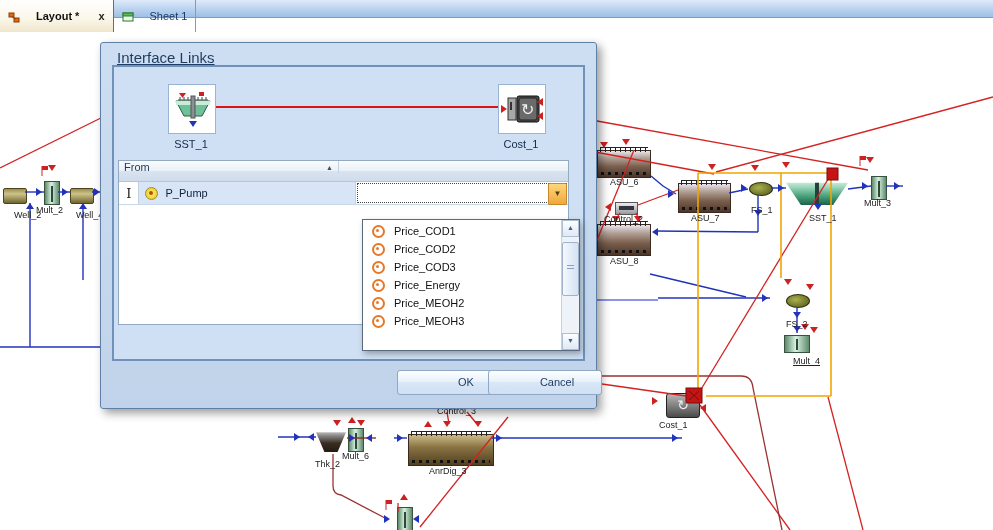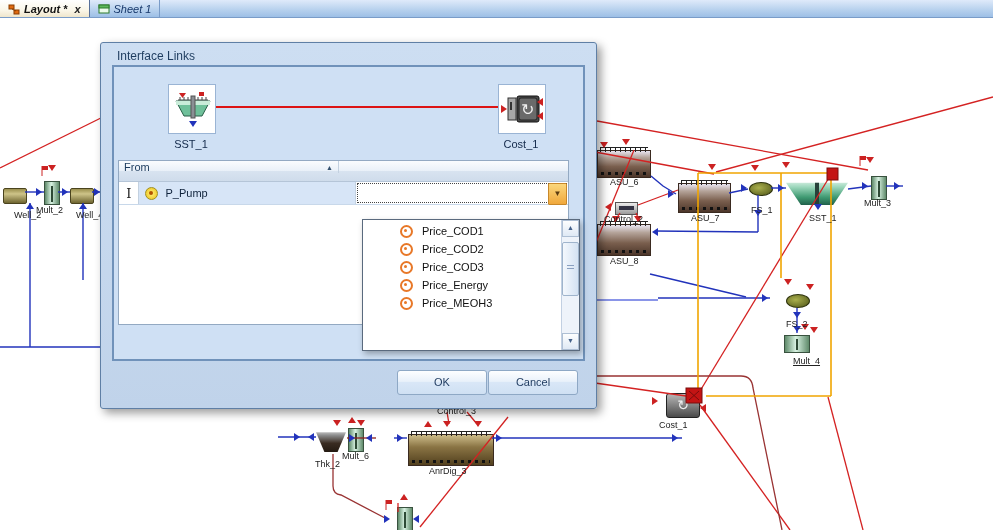--- a/index.html
+++ b/index.html
@@ -3,22 +3,22 @@
 <meta charset="utf-8">
 <style>
   html,body{margin:0;padding:0;}
   body{font-family:"Liberation Sans",sans-serif;}
   #screen{position:relative;width:993px;height:530px;background:#fff;overflow:hidden;}
 
   
   #tabbar{position:absolute;left:0;top:0;width:993px;height:17px;
     background:linear-gradient(180deg,#dfeafa 0%,#b9d2ee 55%,#9dbfe6 100%);
     border-bottom:1px solid #7a9cc8;display:flex;align-items:stretch;z-index:5;}
-  .tab{display:flex;align-items:center;gap:4px;padding:8px 8px;font-size:11px;color:#17386b;
-    border-right:1px solid #7a9cc8;cursor:default;white-space:nowrap;font-style:italic;}
+  .tab{display:flex;align-items:center;gap:16px;padding:16px 8px;font-size:11px;color:#17386b;
+    border-right:1px solid #7a9cc8;cursor:default;white-space:nowrap;}
   .tab.active{background:linear-gradient(180deg,#ffffff 0%,#faf6e8 60%,#efe6cc 100%);
     color:#111;font-weight:bold;border-right:1px solid #58709a;}
   .tab .close{font-weight:bold;color:#222;font-size:11px;margin-left:3px;}
   .ticon{width:12px;height:11px;position:relative;flex:0 0 auto;}
   .ticon svg{position:absolute;left:0;top:0;}
 
   
   #units div{position:absolute;z-index:1;}
   .u-well{width:22px;height:14px;background:linear-gradient(180deg,#9a8f4e 0%,#cec489 35%,#6e6430 100%);
     border:1px solid #4a431e;border-radius:2px;}
@@ -43,21 +43,21 @@
   .u-control{width:21px;height:11px;background:linear-gradient(180deg,#ececec,#9a9a9a);border:1px solid #555;}
   .u-control::after{content:"";position:absolute;left:3px;top:3px;right:3px;height:4px;background:#334;}
 
   #labels span{position:absolute;font-size:9px;color:#222;z-index:3;white-space:nowrap;}
   #linklayer{position:absolute;left:0;top:0;z-index:2;}
 
   
   #dialog{position:absolute;left:100px;top:42px;width:495px;height:365px;z-index:10;
     background:linear-gradient(180deg,#cddef2 0%,#c0d3ea 100%);
     border:1px solid #5f7fa5;border-radius:3px;box-shadow:4px 4px 10px rgba(0,0,0,.40);}
-  #dlg-title{position:absolute;left:16px;top:6px;font-size:12px;color:#1e3c5f;}
+  #dlg-title{position:absolute;left:16px;top:6px;font-size:15px;color:#1e3c5f;text-decoration:underline;}
   #dlg-panel{position:absolute;left:11px;top:22px;width:469px;height:292px;
     border:2px solid #7092ba;background:#cfe0f4;}
   .iconbox{position:absolute;width:46px;height:48px;background:#fff;border:1px solid #9ab4d4;}
   .iconbox svg{display:block;margin:1px auto;}
   .icolabel{position:absolute;width:70px;text-align:center;font-size:11px;color:#13294a;}
   #dlg-link{position:absolute;height:0;border-top:2px solid #dd1414;}
 
   
   #dlg-table{position:absolute;left:17px;top:117px;width:449px;height:163px;background:#fff;
     border:1px solid #93a9c2;font-size:11px;color:#10233c;}
@@ -76,35 +76,35 @@
   .radio-y::after{content:"";position:absolute;left:3px;top:3px;width:4px;height:4px;border-radius:50%;background:#b35300;}
   .radio-o{width:9px;height:9px;border-radius:50%;border:2px solid #e87828;background:#fff;position:relative;flex:0 0 auto;}
   .radio-o::after{content:"";position:absolute;left:2px;top:2px;width:3px;height:3px;border-radius:50%;background:#e87828;}
   .dd-btn{position:absolute;right:1px;top:1px;width:17px;height:20px;
     background:linear-gradient(180deg,#fbd77c,#f0a83c);border:1px solid #c8882a;border-radius:1px;
     font-size:8px;color:#5a3a10;text-align:center;line-height:19px;}
 
   
   #dropdown{position:absolute;left:261px;top:176px;width:216px;height:130px;background:#fff;
     border:1px solid #5a6a7e;box-shadow:2px 3px 6px rgba(0,0,0,.3);display:flex;}
-  #dd-items{flex:1;padding-top:2px;padding-left:28px;}
+  #dd-items{flex:1;padding-top:2px;}
   .dd-item{display:flex;align-items:center;gap:9px;height:18px;padding-left:9px;font-size:11px;color:#111;}
   #dd-scroll{width:17px;background:#eef3fa;border-left:1px solid #c2d0e2;display:flex;flex-direction:column;}
   .sb-btn{height:15px;background:linear-gradient(180deg,#fdfefe,#dfe9f5);border:1px solid #aebfd4;
     font-size:7px;color:#44618a;text-align:center;line-height:14px;}
   #sb-track{flex:1;position:relative;}
   #sb-thumb{position:absolute;left:0;right:0;top:5px;height:52px;background:linear-gradient(90deg,#f4f8fd,#d4e2f2);
     border:1px solid #9fb4cc;border-radius:2px;}
   #sb-thumb::after{content:"";position:absolute;left:4px;right:4px;top:22px;height:6px;
     background:repeating-linear-gradient(180deg,#8aa0c0 0 1px,transparent 1px 3px);}
 
   
   .btn{position:absolute;top:327px;width:88px;height:23px;border:1px solid #8ea8c5;border-radius:3px;
     background:linear-gradient(180deg,#fdfeff 0%,#e9f1fa 45%,#d9e7f7 50%,#cfe0f3 100%);
-    font-size:11px;color:#1e3a5f;text-align:center;line-height:22px;}
+    font-size:11px;color:#1e3a5f;text-align:center;line-height:22px;padding-left:24px;}
 </style>
 </head>
 <body>
 
 <div id="screen">
 
   <svg id="linklayer" width="993" height="530">
     <defs>
       <polygon id="td" points="0,0 8,0 4,6"></polygon>
       <polygon id="tu" points="0,6 8,6 4,0"></polygon>
@@ -368,20 +368,24 @@
             <span class="radio-o"></span>
             <span>Price_COD3</span>
           </div>
 
           <div class="dd-item">
             <span class="radio-o"></span>
             <span>Price_Energy</span>
           </div>
 
 
+          <div class="dd-item">
+            <span class="radio-o"></span>
+            <span>Price_MEOH2</span>
+          </div>
 
           <div class="dd-item">
             <span class="radio-o"></span>
             <span>Price_MEOH3</span>
           </div>
         </div>
       <div id="dd-scroll">
         <div class="sb-btn">▲</div>
         <div id="sb-track">
           <div id="sb-thumb"></div>

